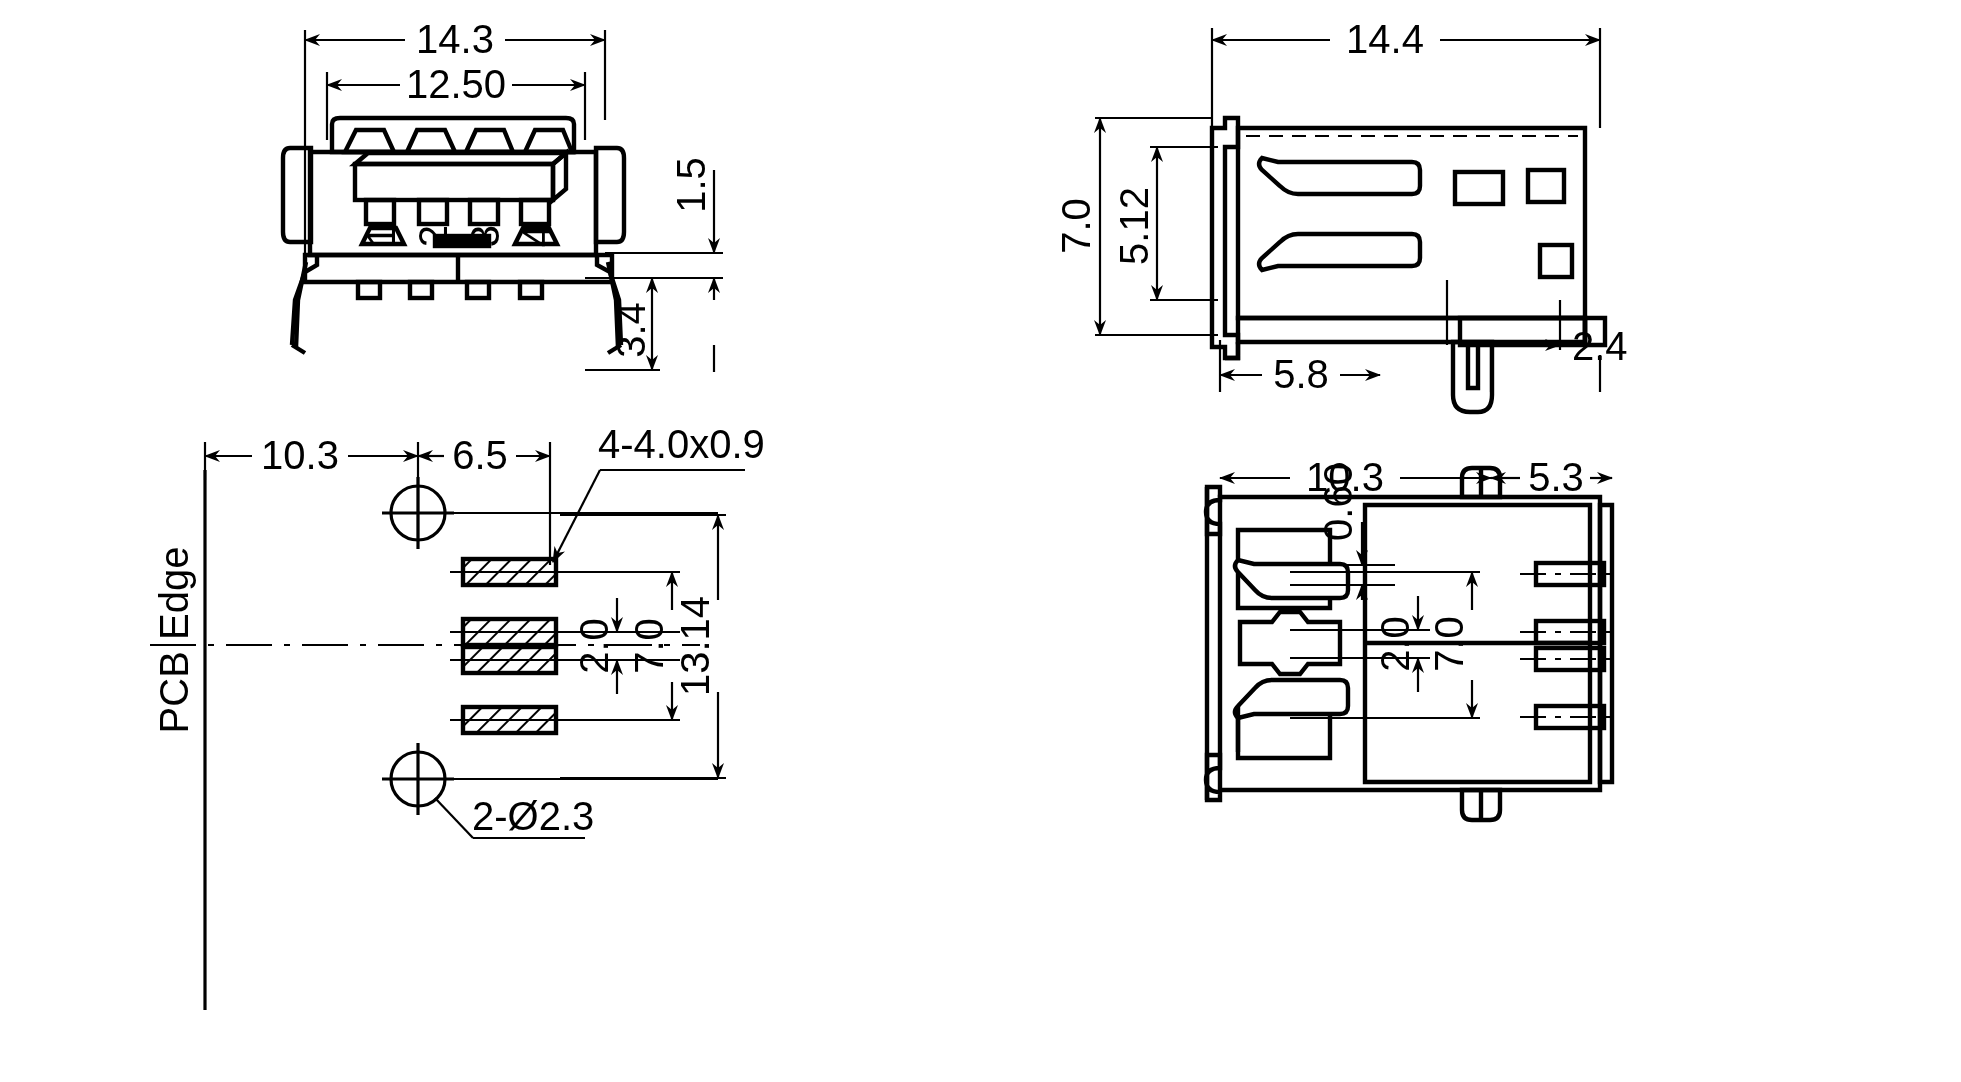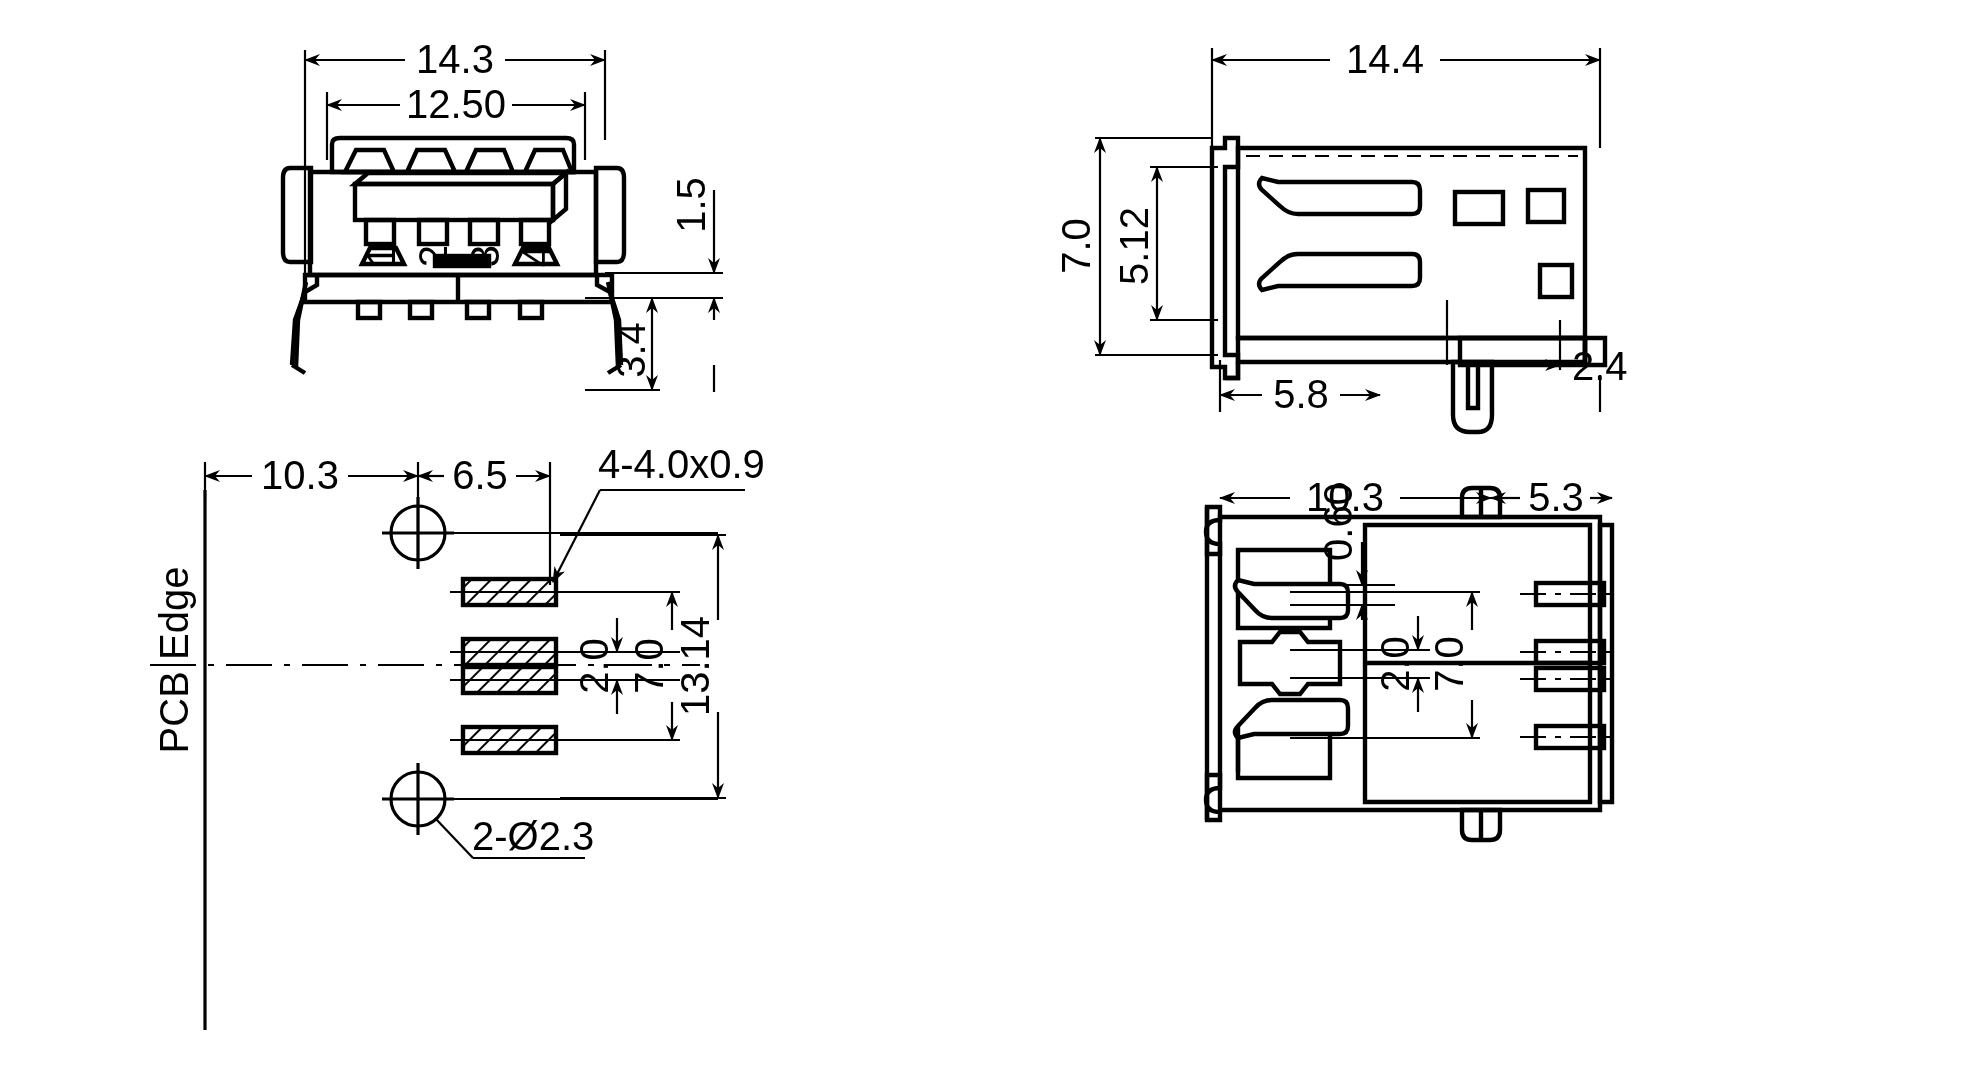--- a/index.html
+++ b/index.html
@@ -1,17 +1,17 @@
 <!DOCTYPE html>
 <html><head>
 <meta charset="utf-8">
 <style>
   html,body{margin:0;padding:0;background:#ffffff;}
   body{width:1961px;height:1082px;font-family:"Liberation Sans",sans-serif;overflow:hidden;}
-  #sheet{position:relative;width:1961px;height:1034px;background:#fff;margin-top:20px;}
+  #sheet{position:relative;width:1961px;height:1034px;background:#fff;}
   svg{display:block;}
   .dim{font-family:"Liberation Sans",sans-serif;font-size:40px;fill:#000;}
   .ln{stroke:#000;fill:none;}
   .thin{stroke-width:2.2;}
   .thick{stroke-width:4.4;}
   .med{stroke-width:3.2;}
   .center{stroke:#000;stroke-width:2.2;fill:none;stroke-dasharray:46 12 6 12;}
   .hatchrect{stroke:#000;stroke-width:4.4;}
 </style>
 </head>

